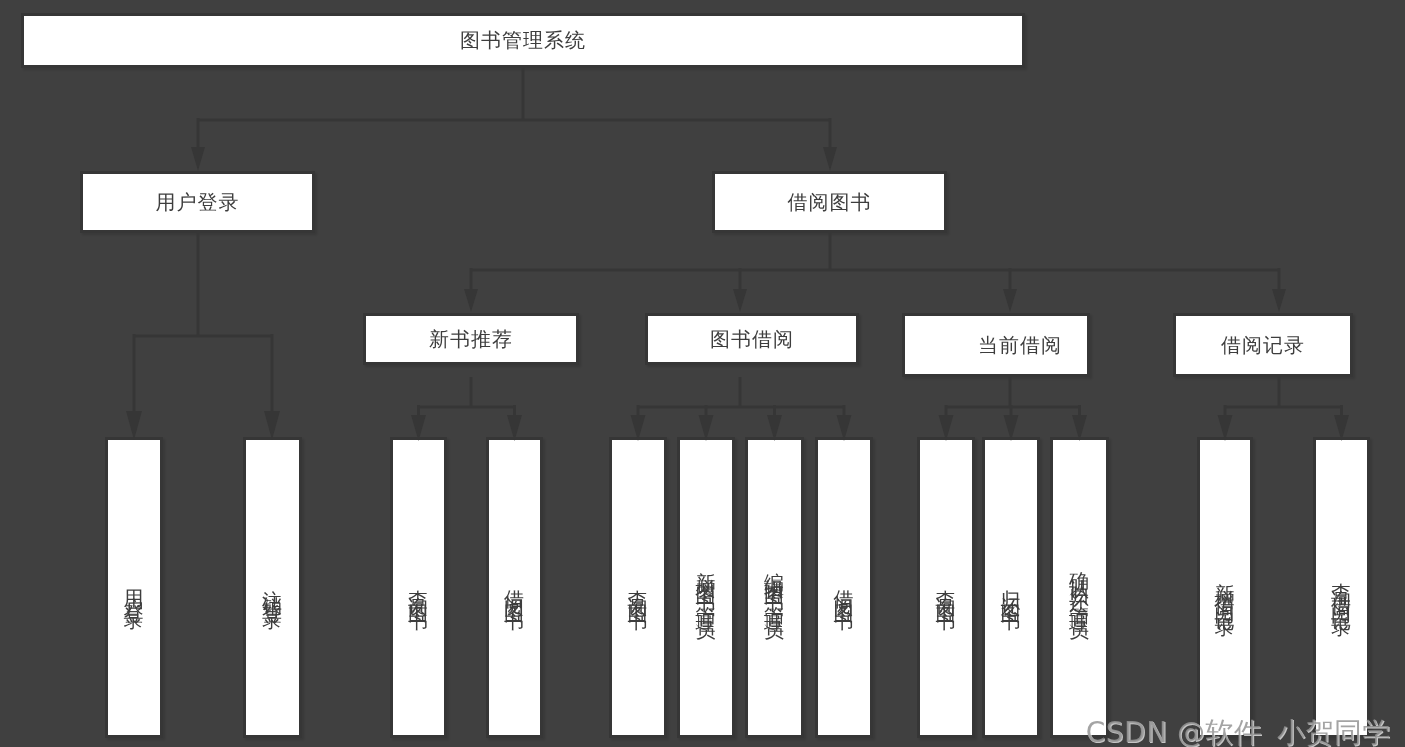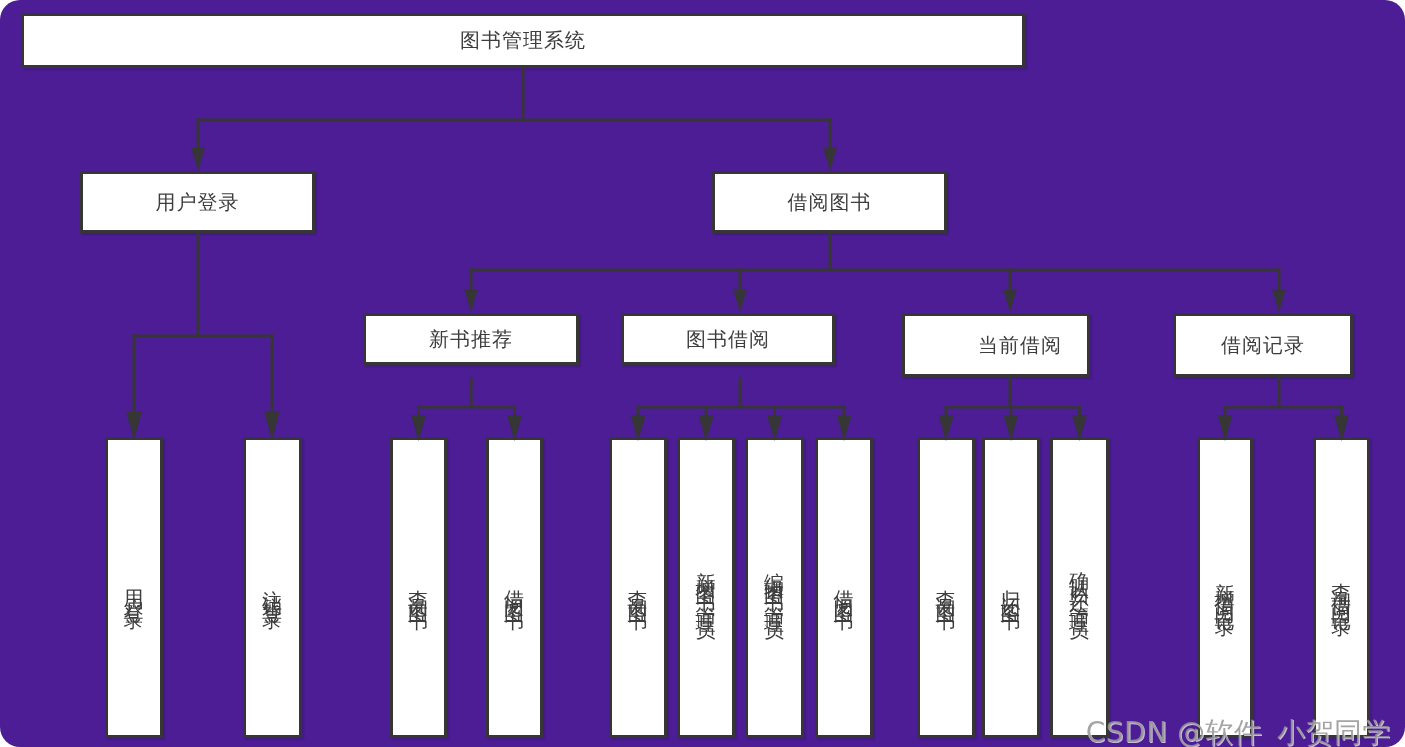--- a/index.html
+++ b/index.html
@@ -5,23 +5,22 @@
   html, body {
     margin: 0;
     padding: 0;
     background: #ffffff;
     font-family: "DejaVu Sans", "Liberation Sans", sans-serif;
   }
   .stage {
     position: relative;
     width: 1405px;
     height: 747px;
-    background: #4c1d95;
+    background: #404040;
     overflow: hidden;
-    border-radius: 20px;
   }
   .connectors {
     position: absolute;
     left: 0;
     top: 0;
     width: 1405px;
     height: 747px;
     z-index: 3;
     pointer-events: none;
   }
@@ -44,21 +43,21 @@
     text-orientation: mixed;
     letter-spacing: 7px;
     line-height: 1.0;
     font-size: 20px;
   }
   
   .n-root   { left: 21px;   top: 13px;  width: 1004px; height: 55px; }
   .n-login  { left: 80px;   top: 171px; width: 235px;  height: 62px; }
   .n-mgmt   { left: 712px;  top: 171px; width: 235px;  height: 62px; }
   .n-newrec { left: 363px;  top: 313px; width: 216px;  height: 52px; }
-  .n-borrow { left: 621px;  top: 313px; width: 214px;  height: 52px; }
+  .n-borrow { left: 645px;  top: 313px; width: 214px;  height: 52px; }
   .n-current{ left: 902px;  top: 313px; width: 188px;  height: 64px; padding-left: 48px; }
   .n-records{ left: 1173px; top: 313px; width: 180px;  height: 64px; }
   
   .lf1  { left: 105px;  top: 437px; width: 58px; height: 301px; }
   .lf2  { left: 243px;  top: 437px; width: 59px; height: 301px; }
   .lf3  { left: 390px;  top: 437px; width: 57px; height: 301px; }
   .lf4  { left: 486px;  top: 437px; width: 57px; height: 301px; }
   .lf5  { left: 609px;  top: 437px; width: 58px; height: 301px; }
   .lf6  { left: 677px;  top: 437px; width: 58px; height: 301px; }
   .lf7  { left: 745px;  top: 437px; width: 59px; height: 301px; }

